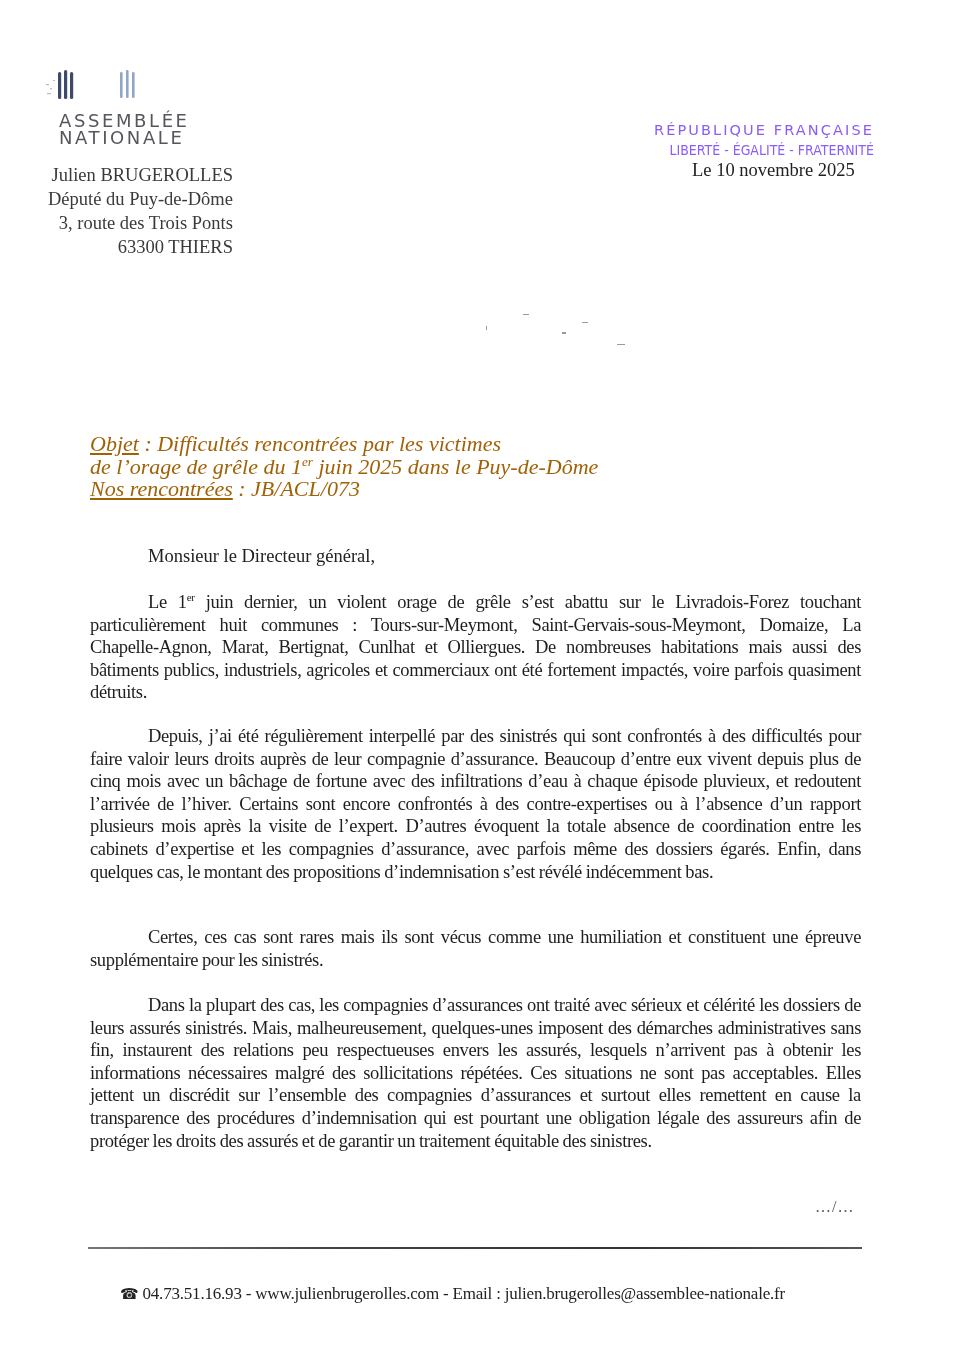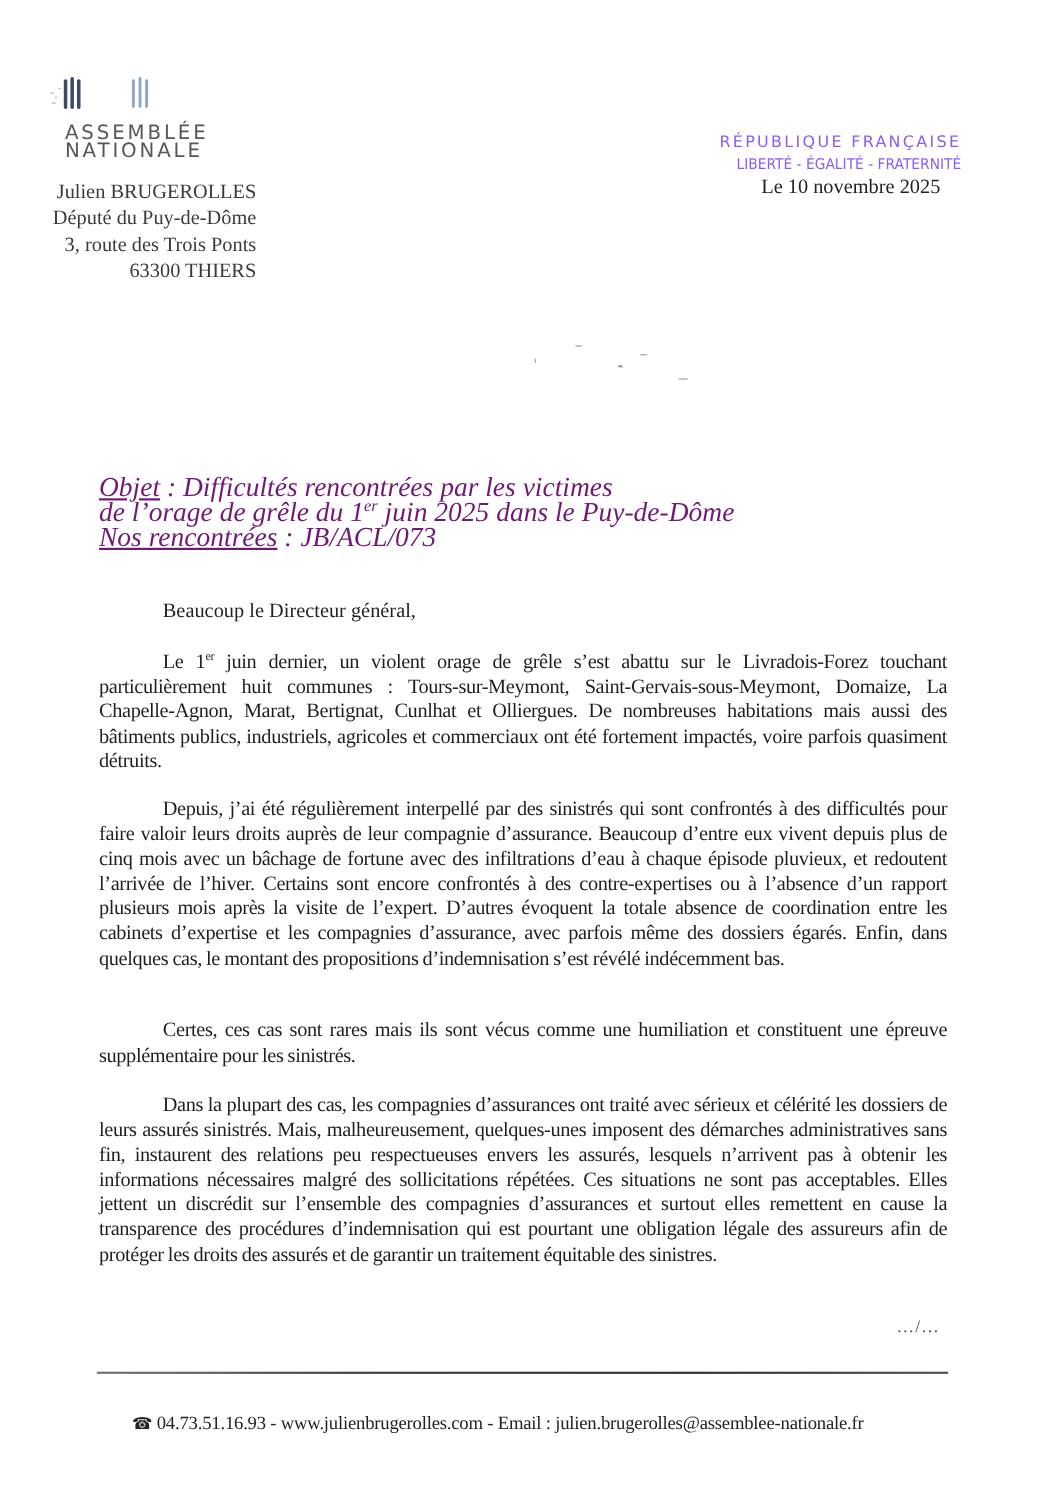--- a/index.html
+++ b/index.html
@@ -74,23 +74,23 @@
       margin-left: 35px;
     }
 
     
     .speck { background: #9a9a9a; }
 
     
     .objet {
       left: 90px; top: 433px;
       font-style: italic;
-      font-size: 25px;
+      font-size: 22px;
       line-height: 22.5px;
-      color: #701a75;
+      color: #a16207;
     }
     .objet div { white-space: nowrap; }
     .u { text-decoration: underline; text-underline-offset: 2px; }
     sup { font-size: 60%; line-height: 0; vertical-align: super; }
 
     .salutation {
       left: 148px; top: 546px;
       font-size: 18.5px;
       color: #222;
       white-space: nowrap;
@@ -186,21 +186,21 @@
 <div class="abs speck" style="left:562px;top:332px;width:4px;height:2px;"></div>
 <div class="abs speck" style="left:582px;top:322px;width:6px;height:1px;"></div>
 <div class="abs speck" style="left:617px;top:344px;width:8px;height:1px;"></div>
 
 <div class="abs objet">
   <div><span class="u">Objet</span><span> : </span><span>Difficultés rencontrées par les victimes</span></div>
   <div><span>de l’orage de grêle du 1</span><sup>er</sup><span> juin 2025 dans le Puy-de-Dôme</span></div>
   <div><span class="u">Nos rencontrées</span><span> : </span><span>JB/ACL/073</span></div>
 </div>
 
-<div class="abs salutation">Beaucoup le Directeur général,</div>
+<div class="abs salutation">Monsieur le Directeur général,</div>
 
 <div class="abs para p1"><span>Le 1</span><sup>er</sup><span> juin dernier, un violent orage de grêle s’est abattu sur le Livradois-Forez touchant particulièrement huit communes : Tours-sur-Meymont, Saint-Gervais-sous-Meymont, Domaize, La Chapelle-Agnon, Marat, Bertignat, Cunlhat et Olliergues. De nombreuses habitations mais aussi des bâtiments publics, industriels, agricoles et commerciaux ont été fortement impactés, voire parfois quasiment détruits.</span></div>
 
 <div class="abs para p2">Depuis, j’ai été régulièrement interpellé par des sinistrés qui sont confrontés à des difficultés pour faire valoir leurs droits auprès de leur compagnie d’assurance. Beaucoup d’entre eux vivent depuis plus de cinq mois avec un bâchage de fortune avec des infiltrations d’eau à chaque épisode pluvieux, et redoutent l’arrivée de l’hiver. Certains sont encore confrontés à des contre-expertises ou à l’absence d’un rapport plusieurs mois après la visite de l’expert. D’autres évoquent la totale absence de coordination entre les cabinets d’expertise et les compagnies d’assurance, avec parfois même des dossiers égarés. Enfin, dans quelques cas, le montant des propositions d’indemnisation s’est révélé indécemment bas.</div>
 
 <div class="abs para p3">Certes, ces cas sont rares mais ils sont vécus comme une humiliation et constituent une épreuve supplémentaire pour les sinistrés.</div>
 
 <div class="abs para p4">Dans la plupart des cas, les compagnies d’assurances ont traité avec sérieux et célérité les dossiers de leurs assurés sinistrés. Mais, malheureusement, quelques-unes imposent des démarches administratives sans fin, instaurent des relations peu respectueuses envers les assurés, lesquels n’arrivent pas à obtenir les informations nécessaires malgré des sollicitations répétées. Ces situations ne sont pas acceptables. Elles jettent un discrédit sur l’ensemble des compagnies d’assurances et surtout elles remettent en cause la transparence des procédures d’indemnisation qui est pourtant une obligation légale des assureurs afin de protéger les droits des assurés et de garantir un traitement équitable des sinistres.</div>
 
 <div class="abs continue">…/…</div>

